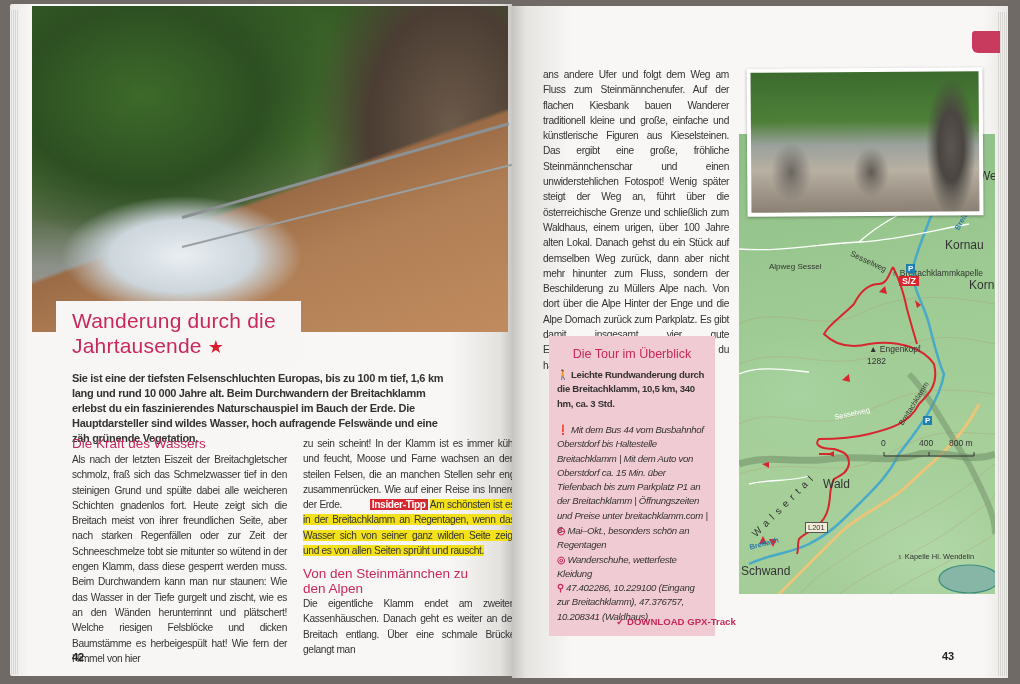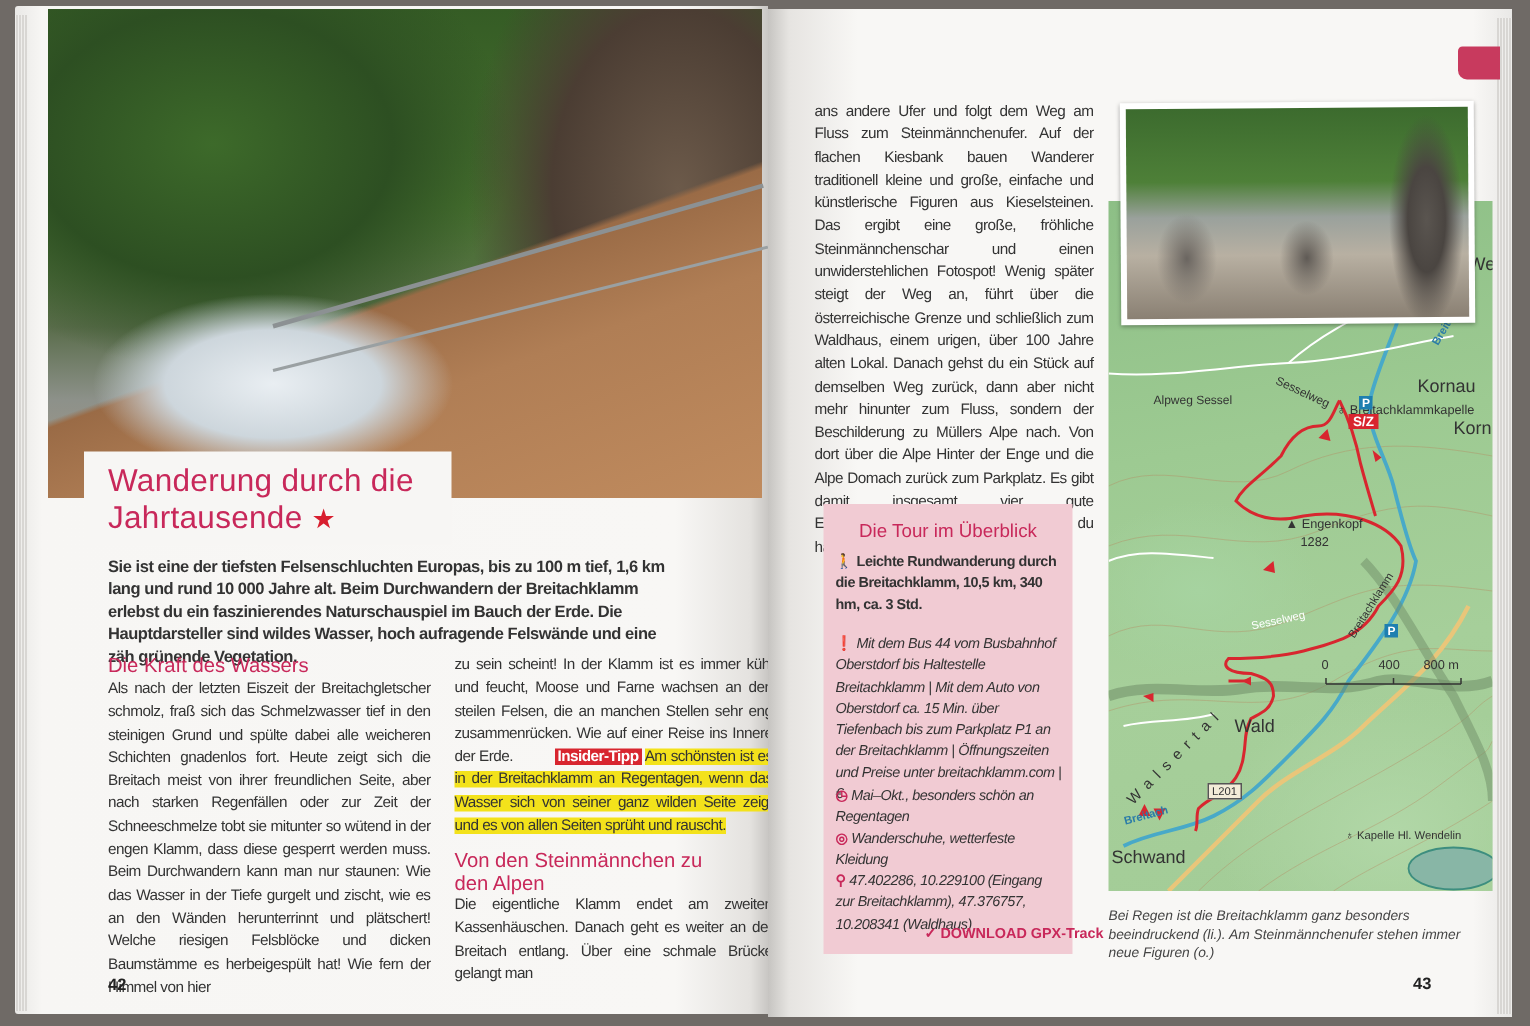--- a/index.html
+++ b/index.html
@@ -184,42 +184,41 @@
       <g stroke="#333" stroke-width="1" fill="none">
         <path d="M145 322 L235 322 M145 318 L145 322 M190 318 L190 322 M235 318 L235 322"></path>
       </g>
 
       <ellipse cx="230" cy="445" rx="30" ry="14" fill="#88b6a6" stroke="#3d8e7f" stroke-width="1.2"></ellipse>
     </svg>
 
     <span class="map-label" style="left:30px; top:128px; font-size:8px;">Alpweg Sessel</span>
     <span class="map-label" style="left:110px; top:123px; font-size:8px; transform:rotate(25deg);">Sesselweg</span>
     <span class="map-label" style="left:152px; top:134px; font-size:8.5px;">♁ <span>Breitachklammkapelle</span></span>
-    <span class="map-label" style="left:206px; top:116px; font-size:12px;">Kornau</span>
+    <span class="map-label" style="left:206px; top:104px; font-size:12px;">Kornau</span>
     <span class="map-label" style="left:230px; top:144px; font-size:12px;">Korn</span>
     <span class="map-label" style="left:240px; top:35px; font-size:12px;">We</span>
     <span class="map-label" style="left:210px; top:78px; font-size:7.5px; color:#2b7ca8; font-weight:bold; transform:rotate(-60deg);">Breitach</span>
     <span class="map-label" style="left:160px; top:142px; font-size:9px; color:#fff; background:#d8262f; padding:0 3px; font-weight:bold;">S/Z</span>
     <span class="map-label" style="left:167px; top:130px; font-size:8px; color:#fff; background:#1e7fb0; padding:0 2px; font-weight:bold;">P</span>
-    <span class="map-label" style="left:118px; top:210px; font-size:8.5px;">▲ <span>Engenkopf</span></span>
+    <span class="map-label" style="left:130px; top:210px; font-size:8.5px;">▲ <span>Engenkopf</span></span>
     <span class="map-label" style="left:128px; top:222px; font-size:8.5px;">1282</span>
     <span class="map-label" style="left:150px; top:265px; font-size:7.5px; transform:rotate(-58deg);">Breitachklamm</span>
     <span class="map-label" style="left:95px; top:275px; font-size:7.5px; color:#fff; transform:rotate(-12deg);">Sesselweg</span>
     <span class="map-label" style="left:184px; top:282px; font-size:8px; color:#fff; background:#1e7fb0; padding:0 2px; font-weight:bold;">P</span>
     <span class="map-label" style="left:142px; top:304px; font-size:8.5px;">0</span>
     <span class="map-label" style="left:180px; top:304px; font-size:8.5px;">400</span>
     <span class="map-label" style="left:210px; top:304px; font-size:8.5px;">800 m</span>
     <span class="map-label" style="left:84px; top:343px; font-size:12px;">Wald</span>
     <span class="map-label" style="left:2px; top:365px; font-size:10px; letter-spacing:5px; transform:rotate(-45deg);">Walsertal</span>
     <span class="map-label" style="left:66px; top:388px; font-size:7.5px; background:#f3ecd8; border:1px solid #555; padding:0 2px;">L201</span>
     <span class="map-label" style="left:10px; top:405px; font-size:7.5px; color:#2b7ca8; font-weight:bold; transform:rotate(-15deg);">Breitach</span>
     <span class="map-label" style="left:2px; top:430px; font-size:12px;">Schwand</span>
     <span class="map-label" style="left:158px; top:418px; font-size:7.5px;">♁ <span>Kapelle Hl. Wendelin</span></span>
   </div>
 
   <div class="cairn-photo">
     <div class="cairn-inner"></div>
   </div>
 
-  <div class="caption">Bei Regen ist die Breitachklamm ganz besonders beeindruckend (li.). Am Steinmännchenufer stehen immer neue Figuren (o.)</div>
 
   <div class="pagenum" style="left:936px; top:646px;">43</div>
 </div>
 
 </body></html>

